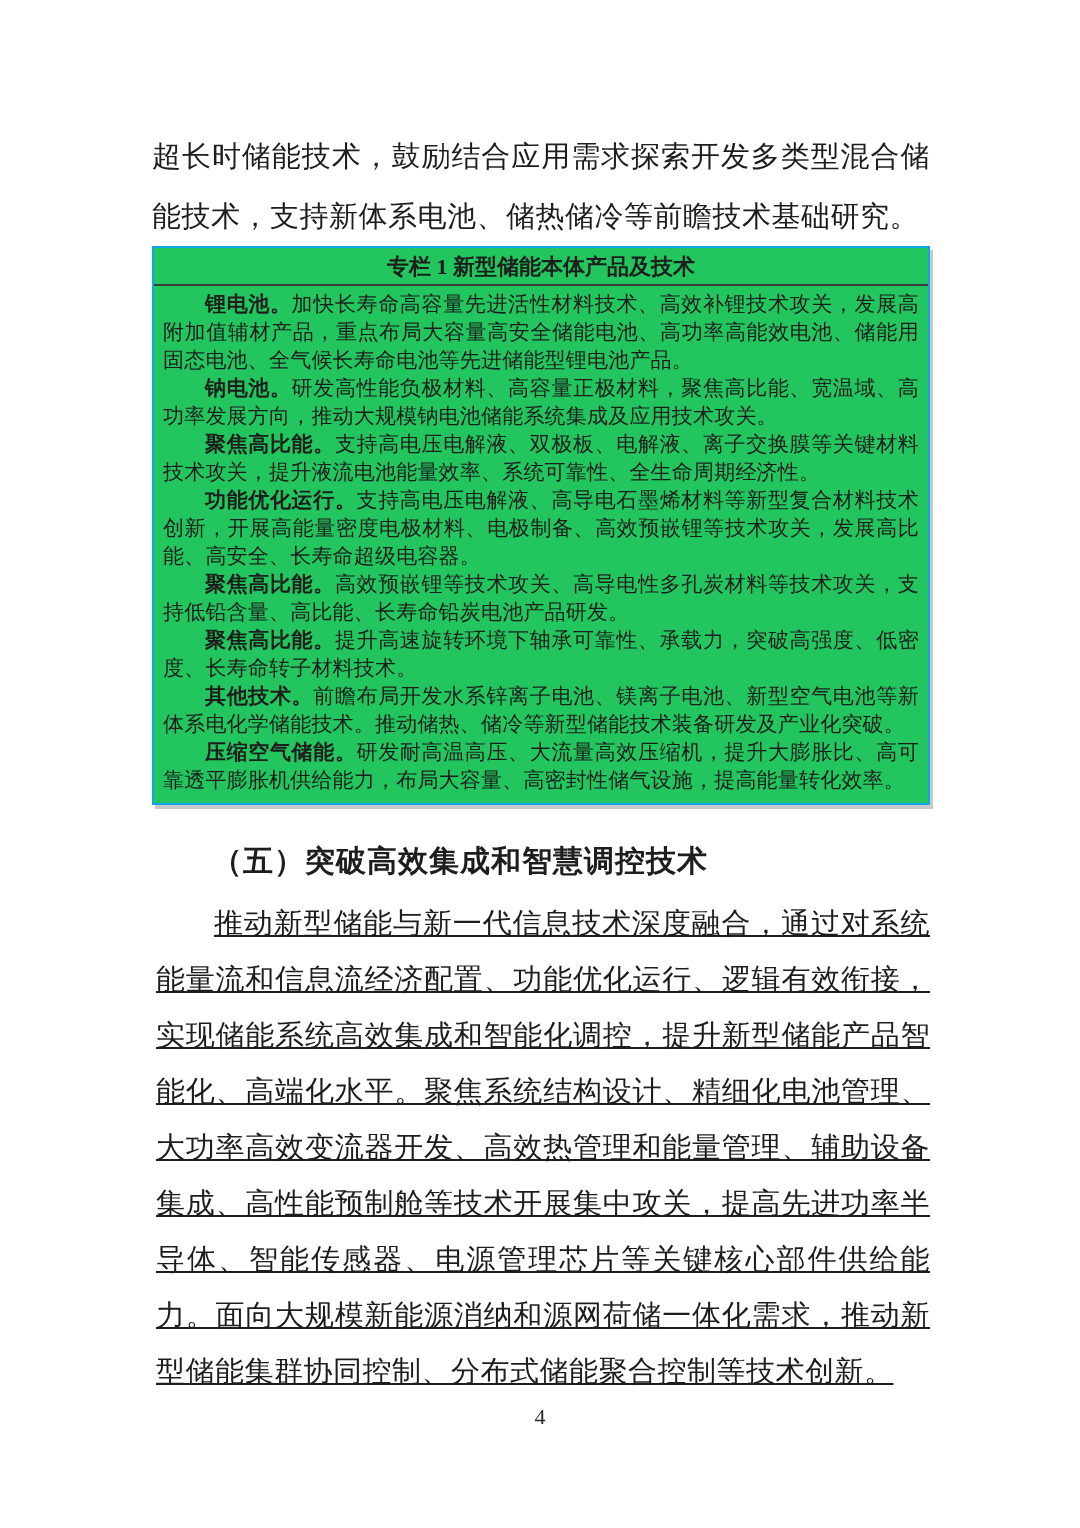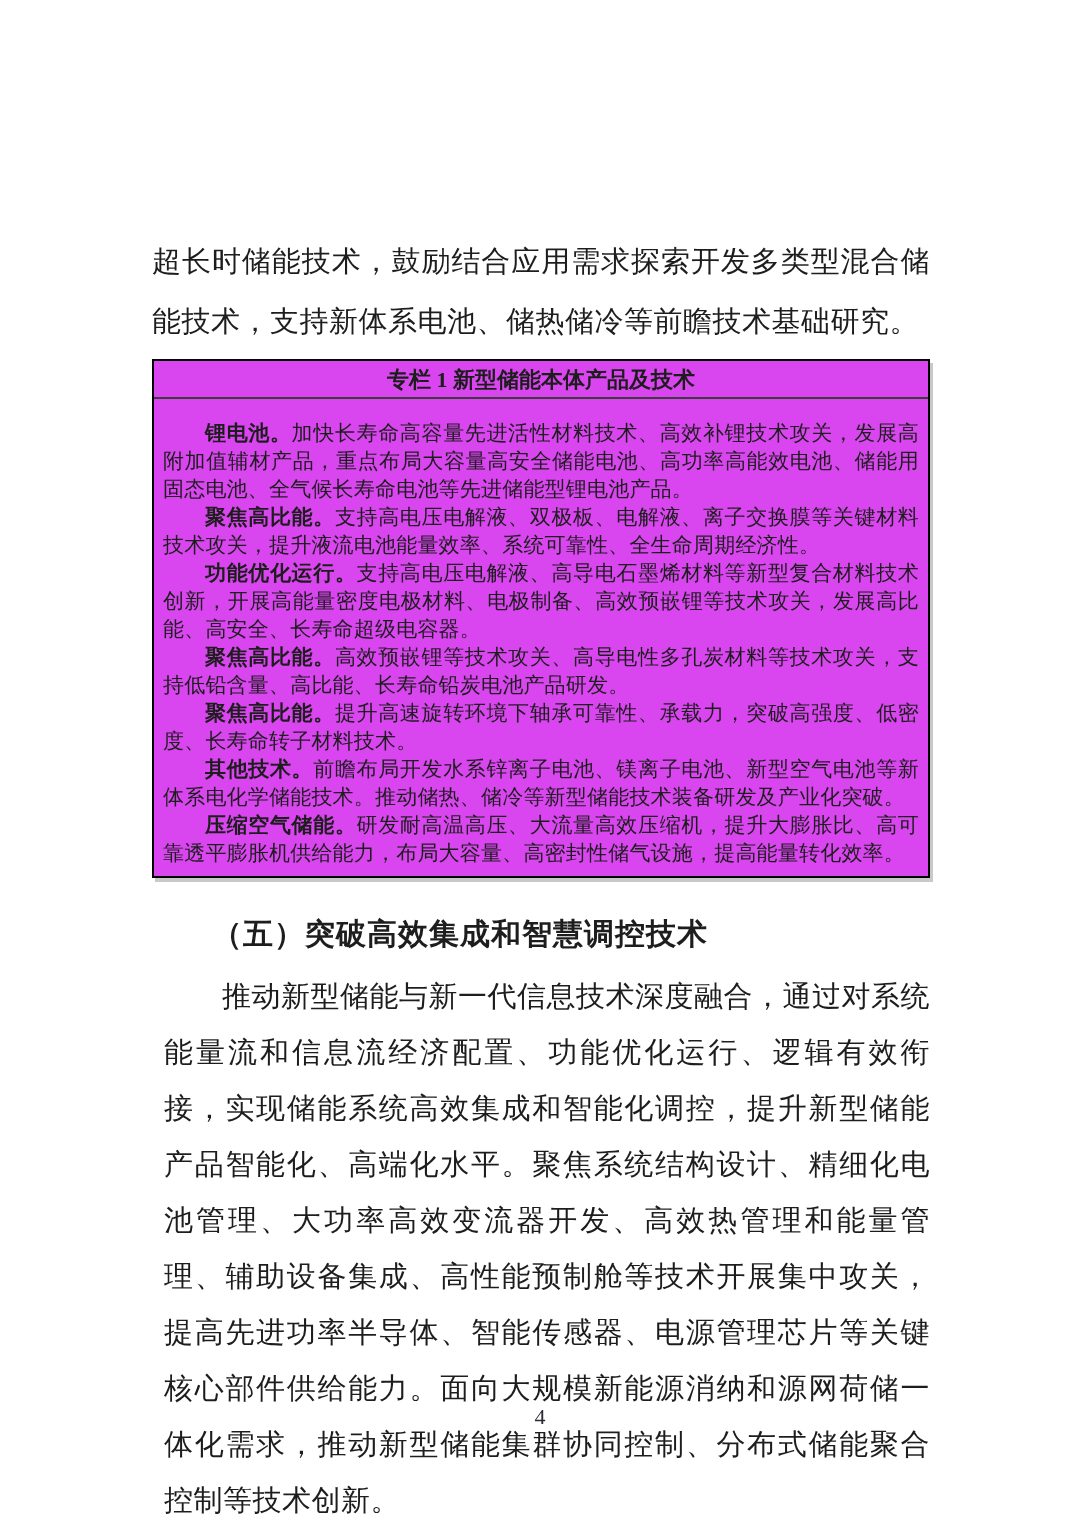--- a/index.html
+++ b/index.html
@@ -15,48 +15,46 @@
     color: #1d1d1d;
     overflow: hidden;
   }
   .page {
     box-sizing: border-box;
     width: 1080px;
     height: 1528px;
     padding: 126px 150px 0 152px;
     display: flex;
     flex-direction: column;
-    justify-content: flex-end;
   }
   
   .intro-para {
     margin: 0;
     font-size: 29px;
     line-height: 60px;
     text-align: justify;
     letter-spacing: 0.5px;
   }
   
   .column-box {
-    margin-top: 8px;
-    border: 2px solid #000000;
+    border: 2px solid #0ea5e9;
     box-shadow: 3px 4px 0 #c9c9c9;
-    background: #d946ef;
+    background: #22c55e;
   }
   .column-box-title {
     margin: 0;
     padding: 5px 0 4px 0;
     border-bottom: 2px solid #3c3c3c;
     text-align: center;
     font-size: 22px;
     font-weight: bold;
     line-height: 27px;
   }
   .column-box-body {
-    padding: 20px 9px 9px 9px;
+    padding: 4px 9px 9px 9px;
     font-family: Liberation Serif, serif;
   }
   .box-item {
     margin: 0;
     font-size: 21px;
     line-height: 28px;
     text-indent: 2em;
     text-align: justify;
     letter-spacing: 0.2px;
   }
@@ -66,26 +64,27 @@
   
   .section-heading {
     margin: 32px 0 0 0;
     font-size: 30px;
     font-weight: bold;
     line-height: 48px;
     text-indent: 2em;
     letter-spacing: 1px;
   }
   .section-para {
-    margin: 10px 0 0 12px;
+    margin: 10px 0 0 4px;
     font-size: 29px;
     line-height: 56px;
     text-indent: 2em;
     text-align: justify;
     letter-spacing: 0.5px;
+    text-decoration: underline;
   }
   .page-number {
     position: absolute;
     left: 0;
     right: 0;
     top: 1404px;
     text-align: center;
     font-size: 22px;
     color: #2a2a33;
   }
@@ -94,20 +93,21 @@
 <body>
 
 <div class="page">
 
   <p class="intro-para">超长时储能技术，鼓励结合应用需求探索开发多类型混合储能技术，支持新体系电池、储热储冷等前瞻技术基础研究。</p>
 
   <div class="column-box">
     <div class="column-box-title">专栏 1 新型储能本体产品及技术</div>
     <div class="column-box-body">
       <p class="box-item"><b>锂电池。</b><span>加快长寿命高容量先进活性材料技术、高效补锂技术攻关，发展高附加值辅材产品，重点布局大容量高安全储能电池、高功率高能效电池、储能用固态电池、全气候长寿命电池等先进储能型锂电池产品。</span></p>
+      <p class="box-item"><b>钠电池。</b><span>研发高性能负极材料、高容量正极材料，聚焦高比能、宽温域、高功率发展方向，推动大规模钠电池储能系统集成及应用技术攻关。</span></p>
       <p class="box-item"><b>聚焦高比能。</b><span>支持高电压电解液、双极板、电解液、离子交换膜等关键材料技术攻关，提升液流电池能量效率、系统可靠性、全生命周期经济性。</span></p>
       <p class="box-item"><b>功能优化运行。</b><span>支持高电压电解液、高导电石墨烯材料等新型复合材料技术创新，开展高能量密度电极材料、电极制备、高效预嵌锂等技术攻关，发展高比能、高安全、长寿命超级电容器。</span></p>
       <p class="box-item"><b>聚焦高比能。</b><span>高效预嵌锂等技术攻关、高导电性多孔炭材料等技术攻关，支持低铅含量、高比能、长寿命铅炭电池产品研发。</span></p>
       <p class="box-item"><b>聚焦高比能。</b><span>提升高速旋转环境下轴承可靠性、承载力，突破高强度、低密度、长寿命转子材料技术。</span></p>
       <p class="box-item"><b>其他技术。</b><span>前瞻布局开发水系锌离子电池、镁离子电池、新型空气电池等新体系电化学储能技术。推动储热、储冷等新型储能技术装备研发及产业化突破。</span></p>
       <p class="box-item"><b>压缩空气储能。</b><span>研发耐高温高压、大流量高效压缩机，提升大膨胀比、高可靠透平膨胀机供给能力，布局大容量、高密封性储气设施，提高能量转化效率。</span></p>
     </div>
   </div>
 
   <h2 class="section-heading">（五）突破高效集成和智慧调控技术</h2>

